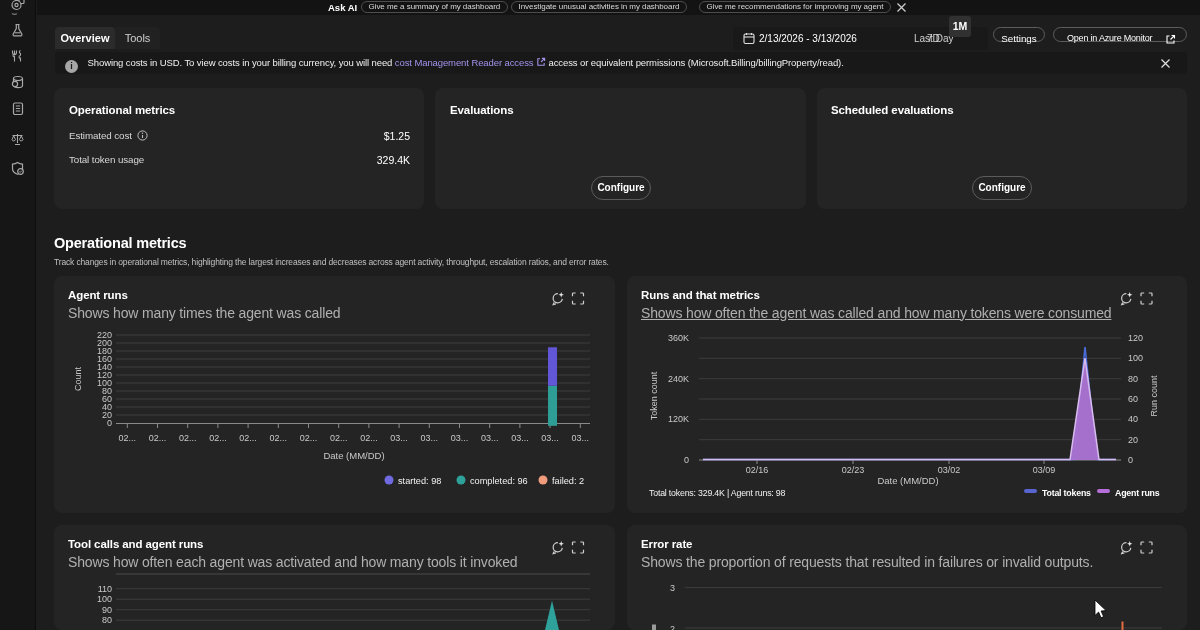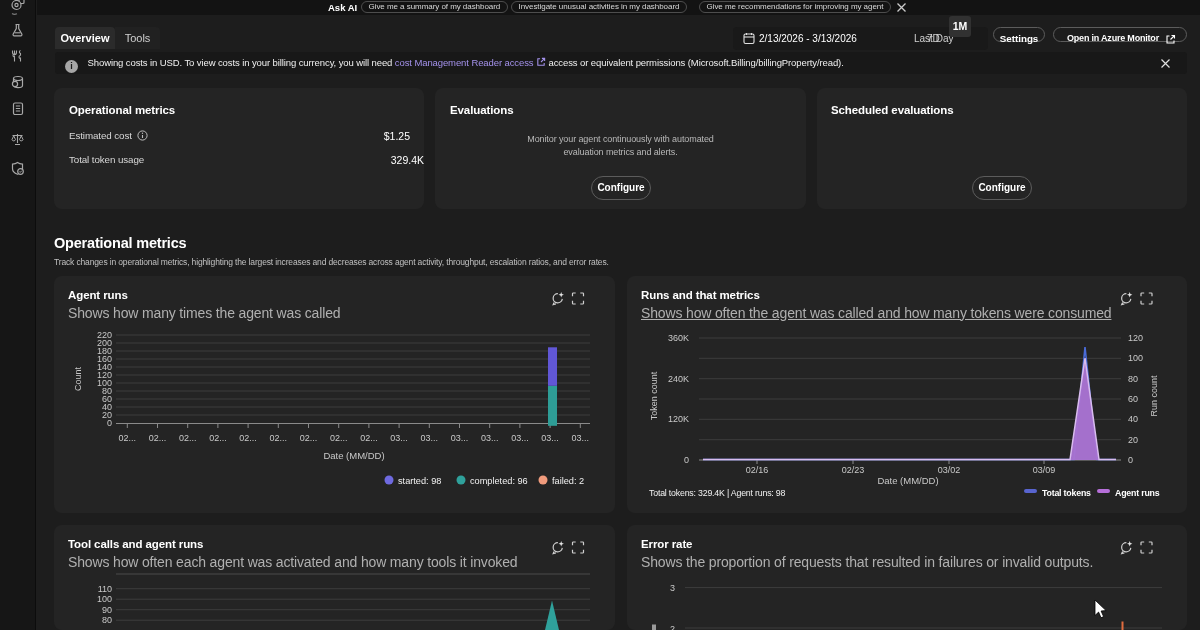--- a/index.html
+++ b/index.html
@@ -13,21 +13,21 @@
   #topstrip { left:37px; top:0; width:1163px; height:15px; background:#131313; }
   .askpill { position:absolute; top:1px; height:12px; border:1px solid #4d4d4d; border-radius:7px;
     color:#d9d9d9; font-size:8px; line-height:10.5px; padding:0 6.5px; white-space:nowrap; letter-spacing:-0.05px; }
   
   .tab { position:absolute; top:27px; height:22px; font-size:11px; line-height:22px; text-align:center; }
   #tab1 { left:55px; width:60px; background:#2b2b2b; color:#fff; font-weight:bold; border-radius:4px 4px 0 0; }
   #tab2 { left:115px; width:45px; background:#212121; color:#cfcfcf; border-radius:0 4px 0 0; }
   
   #ctrlgroup { left:733px; top:27px; width:255px; height:23px; background:#191919; border-radius:4px; color:#e8e8e8; }
   .pillbtn { position:absolute; top:27px; height:15px; border:1px solid #5c5c5c; border-radius:12px;
-    color:#fff; font-weight:bold; font-size:9.8px; line-height:21px; text-align:center; }
+    color:#fff; font-weight:normal; font-size:9.8px; line-height:21px; text-align:center; }
   
   #banner { left:55px; top:52px; width:1132px; height:22px; background:#181818; border-radius:3px;
     color:#f0f0f0; font-size:9.5px; line-height:22px; white-space:nowrap; letter-spacing:-0.1px; }
   
   .card { position:absolute; background:#242424; border-radius:8px; }
   .cardtitle { position:absolute; color:#fff; font-weight:bold; font-size:11.5px; letter-spacing:-0.1px; }
   .cardsub { position:absolute; color:#b0b0b0; font-size:14px; letter-spacing:-0.15px; }
   .rowlbl { position:absolute; color:#d8d8d8; font-size:9.8px; letter-spacing:-0.1px; }
   .rowval { position:absolute; color:#fff; font-size:10.5px; text-align:right; }
   .configure { position:absolute; width:60px; height:24px; border:1px solid #5c5c5c; border-radius:12px;
@@ -87,24 +87,23 @@
 
   <div class="cardtitle" style="left:69px;top:103.5px;">Operational metrics</div>
   <div class="rowlbl" style="left:69px;top:129.5px;">Estimated cost</div>
   <svg class="abs" style="left:137px;top:130px;" width="11" height="11" viewBox="0 0 11 11">
     <circle cx="5.5" cy="5.5" r="4.6" fill="none" stroke="#bdbdbd" stroke-width="1"></circle>
     <path d="M5.5 5 V8" stroke="#bdbdbd" stroke-width="1.1"></path>
       <circle cx="5.5" cy="3.2" r="0.7" fill="#bdbdbd"></circle>
   </svg>
   <div class="rowval" style="left:310px;top:129.5px;width:100px;">$1.25</div>
   <div class="rowlbl" style="left:69px;top:153.5px;">Total token usage</div>
-  <div class="rowval" style="left:324px;top:153.5px;width:100px;text-align:right;">329.4K</div>
+  <div class="rowval" style="left:310px;top:153.5px;width:100px;text-align:right;">329.4K</div>
 
   <div class="cardtitle" style="left:450px;top:103.5px;">Evaluations</div>
-  <div class="centmsg" style="left:490px;top:133px;width:261px;">Monitor your agent continuously with automated<br>evaluation metrics and alerts.</div>
   <div class="configure" style="left:591px;top:176px;">Configure</div>
 
   <div class="cardtitle" style="left:831px;top:103.5px;">Scheduled evaluations</div>
   <div class="configure" style="left:972px;top:176px;">Configure</div>
 
   <div class="abs" style="left:54px;top:235px;color:#fff;font-weight:bold;font-size:14.5px;letter-spacing:-0.2px;">Operational metrics</div>
   <div class="abs" style="left:54px;top:257px;color:#c0c0c0;font-size:8.5px;letter-spacing:-0.15px;">Track changes in operational metrics, highlighting the largest increases and decreases across agent activity, throughput, escalation ratios, and error rates.</div>
 
   <div class="card" style="left:54px;top:276px;width:561px;height:237px;"></div>
   <div class="card" style="left:627px;top:276px;width:560px;height:237px;"></div>

